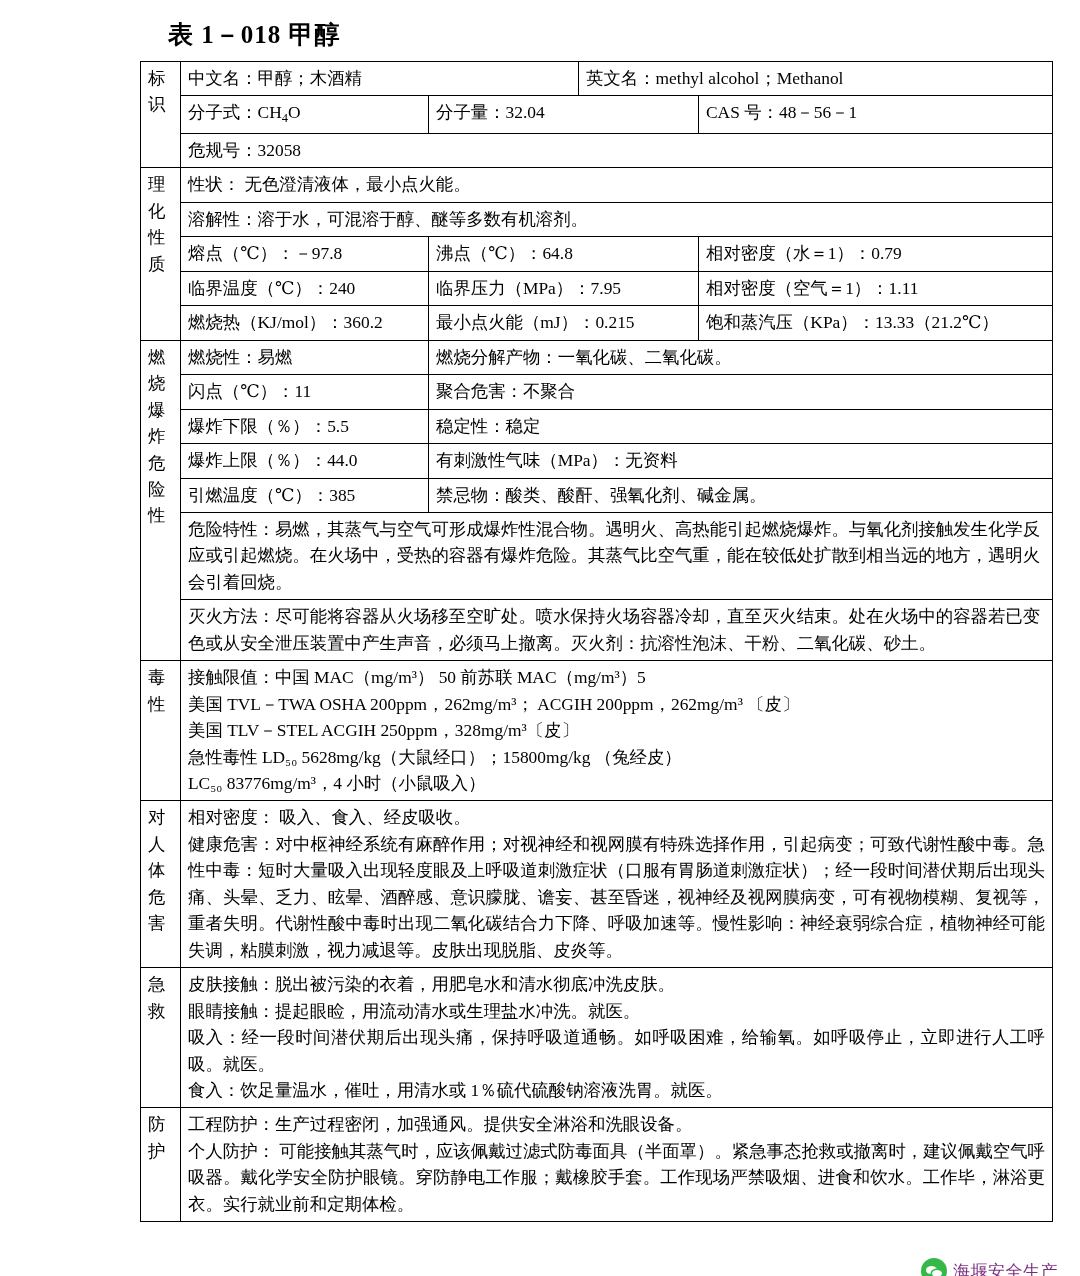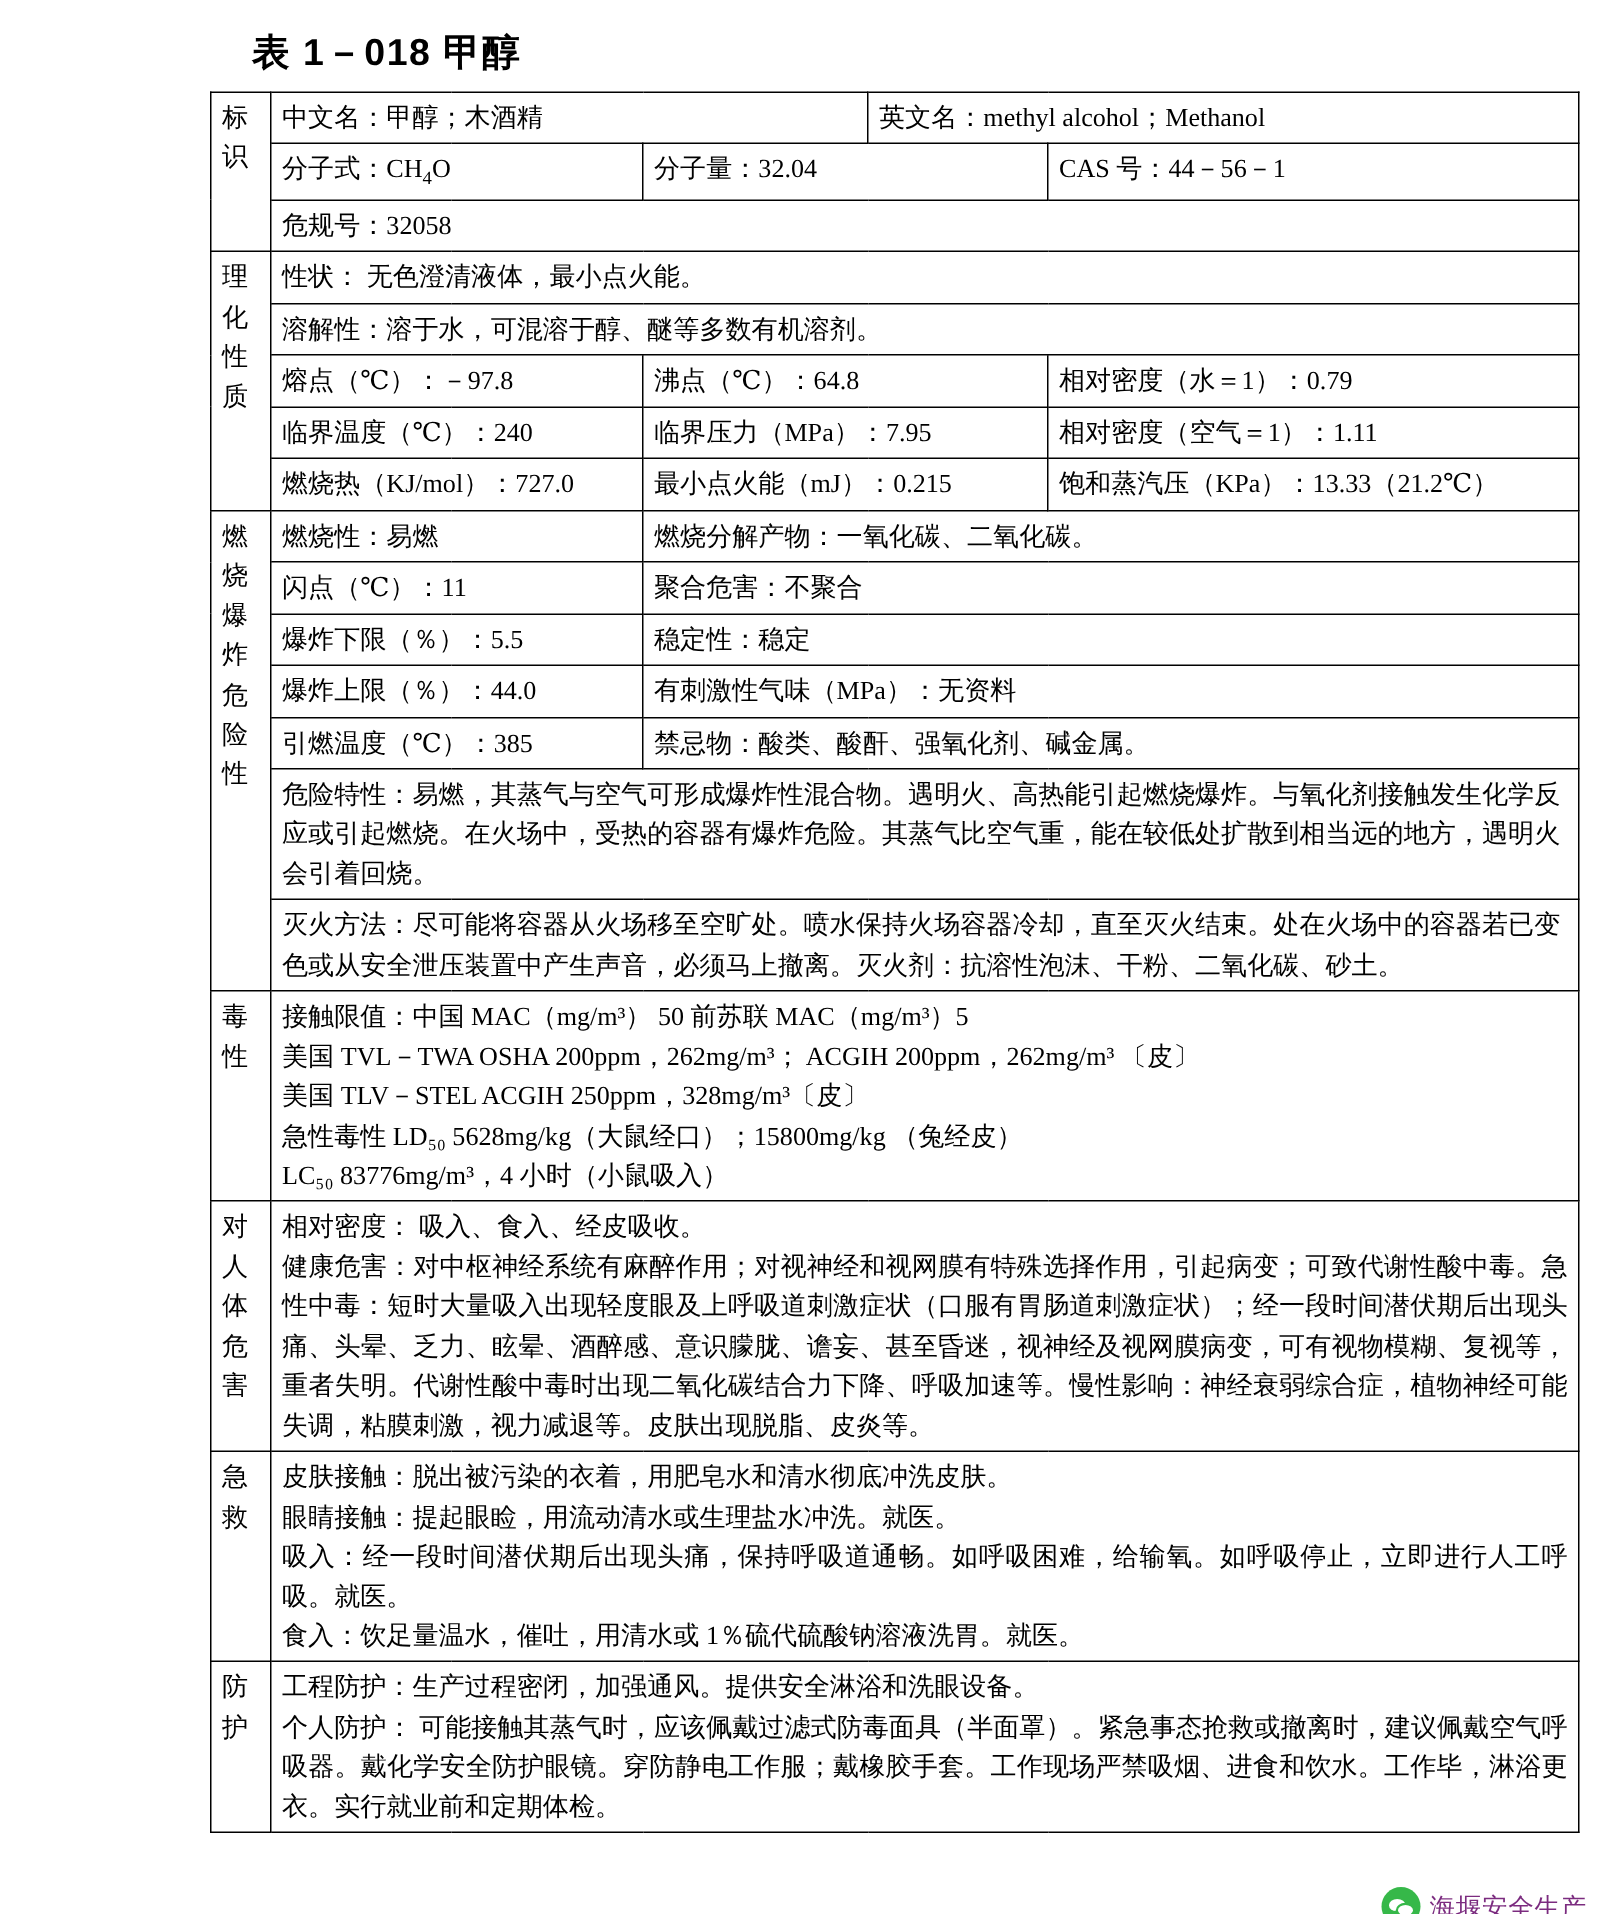--- a/index.html
+++ b/index.html
@@ -35,21 +35,21 @@
     text-align: justify;
     text-justify: inter-ideograph;
   }
 
   
   .doc-title {
     margin: 18px 0 10px 168px;
     font-size: 25px;
     font-weight: bold;
     letter-spacing: 1px;
-    font-family: Liberation Sans, sans-serif;
+    font-family: Liberation Serif, serif;
   }
 
   
   table.main {
     border-collapse: collapse;
     width: 912px;
     margin-left: 140px;
     table-layout: fixed;
   }
   table.main td {
@@ -145,21 +145,21 @@
       <td class="rowhead" rowspan="3">
         <span>标</span>
             <span>识</span>
       </td>
       <td colspan="3">中文名：甲醇；木酒精</td>
       <td colspan="2">英文名：methyl alcohol；Methanol</td>
     </tr>
     <tr>
       <td colspan="2">分子式：CH<sub>4</sub>O</td>
       <td colspan="2">分子量：32.04</td>
-      <td>CAS 号：44－56－1</td>
+      <td>CAS 号：48－56－1</td>
     </tr>
     <tr>
       <td colspan="5">危规号：32058</td>
     </tr>
 
     <tr>
       <td class="rowhead" rowspan="5">
         <span>理</span>
             <span>化</span>
             <span>性</span>
@@ -174,21 +174,21 @@
       <td colspan="2">熔点（℃）：－97.8</td>
       <td colspan="2">沸点（℃）：64.8</td>
       <td>相对密度（水＝1）：0.79</td>
     </tr>
     <tr>
       <td colspan="2">临界温度（℃）：240</td>
       <td colspan="2">临界压力（MPa）：7.95</td>
       <td>相对密度（空气＝1）：1.11</td>
     </tr>
     <tr>
-      <td colspan="2">燃烧热（KJ/mol）：727.0</td>
+      <td colspan="2">燃烧热（KJ/mol）：360.2</td>
       <td colspan="2">最小点火能（mJ）：0.215</td>
       <td>饱和蒸汽压（KPa）：13.33（21.2℃）</td>
     </tr>
 
     <tr>
       <td class="rowhead" rowspan="7">
         <span>燃</span>
             <span>烧</span>
             <span>爆</span>
             <span>炸</span>

